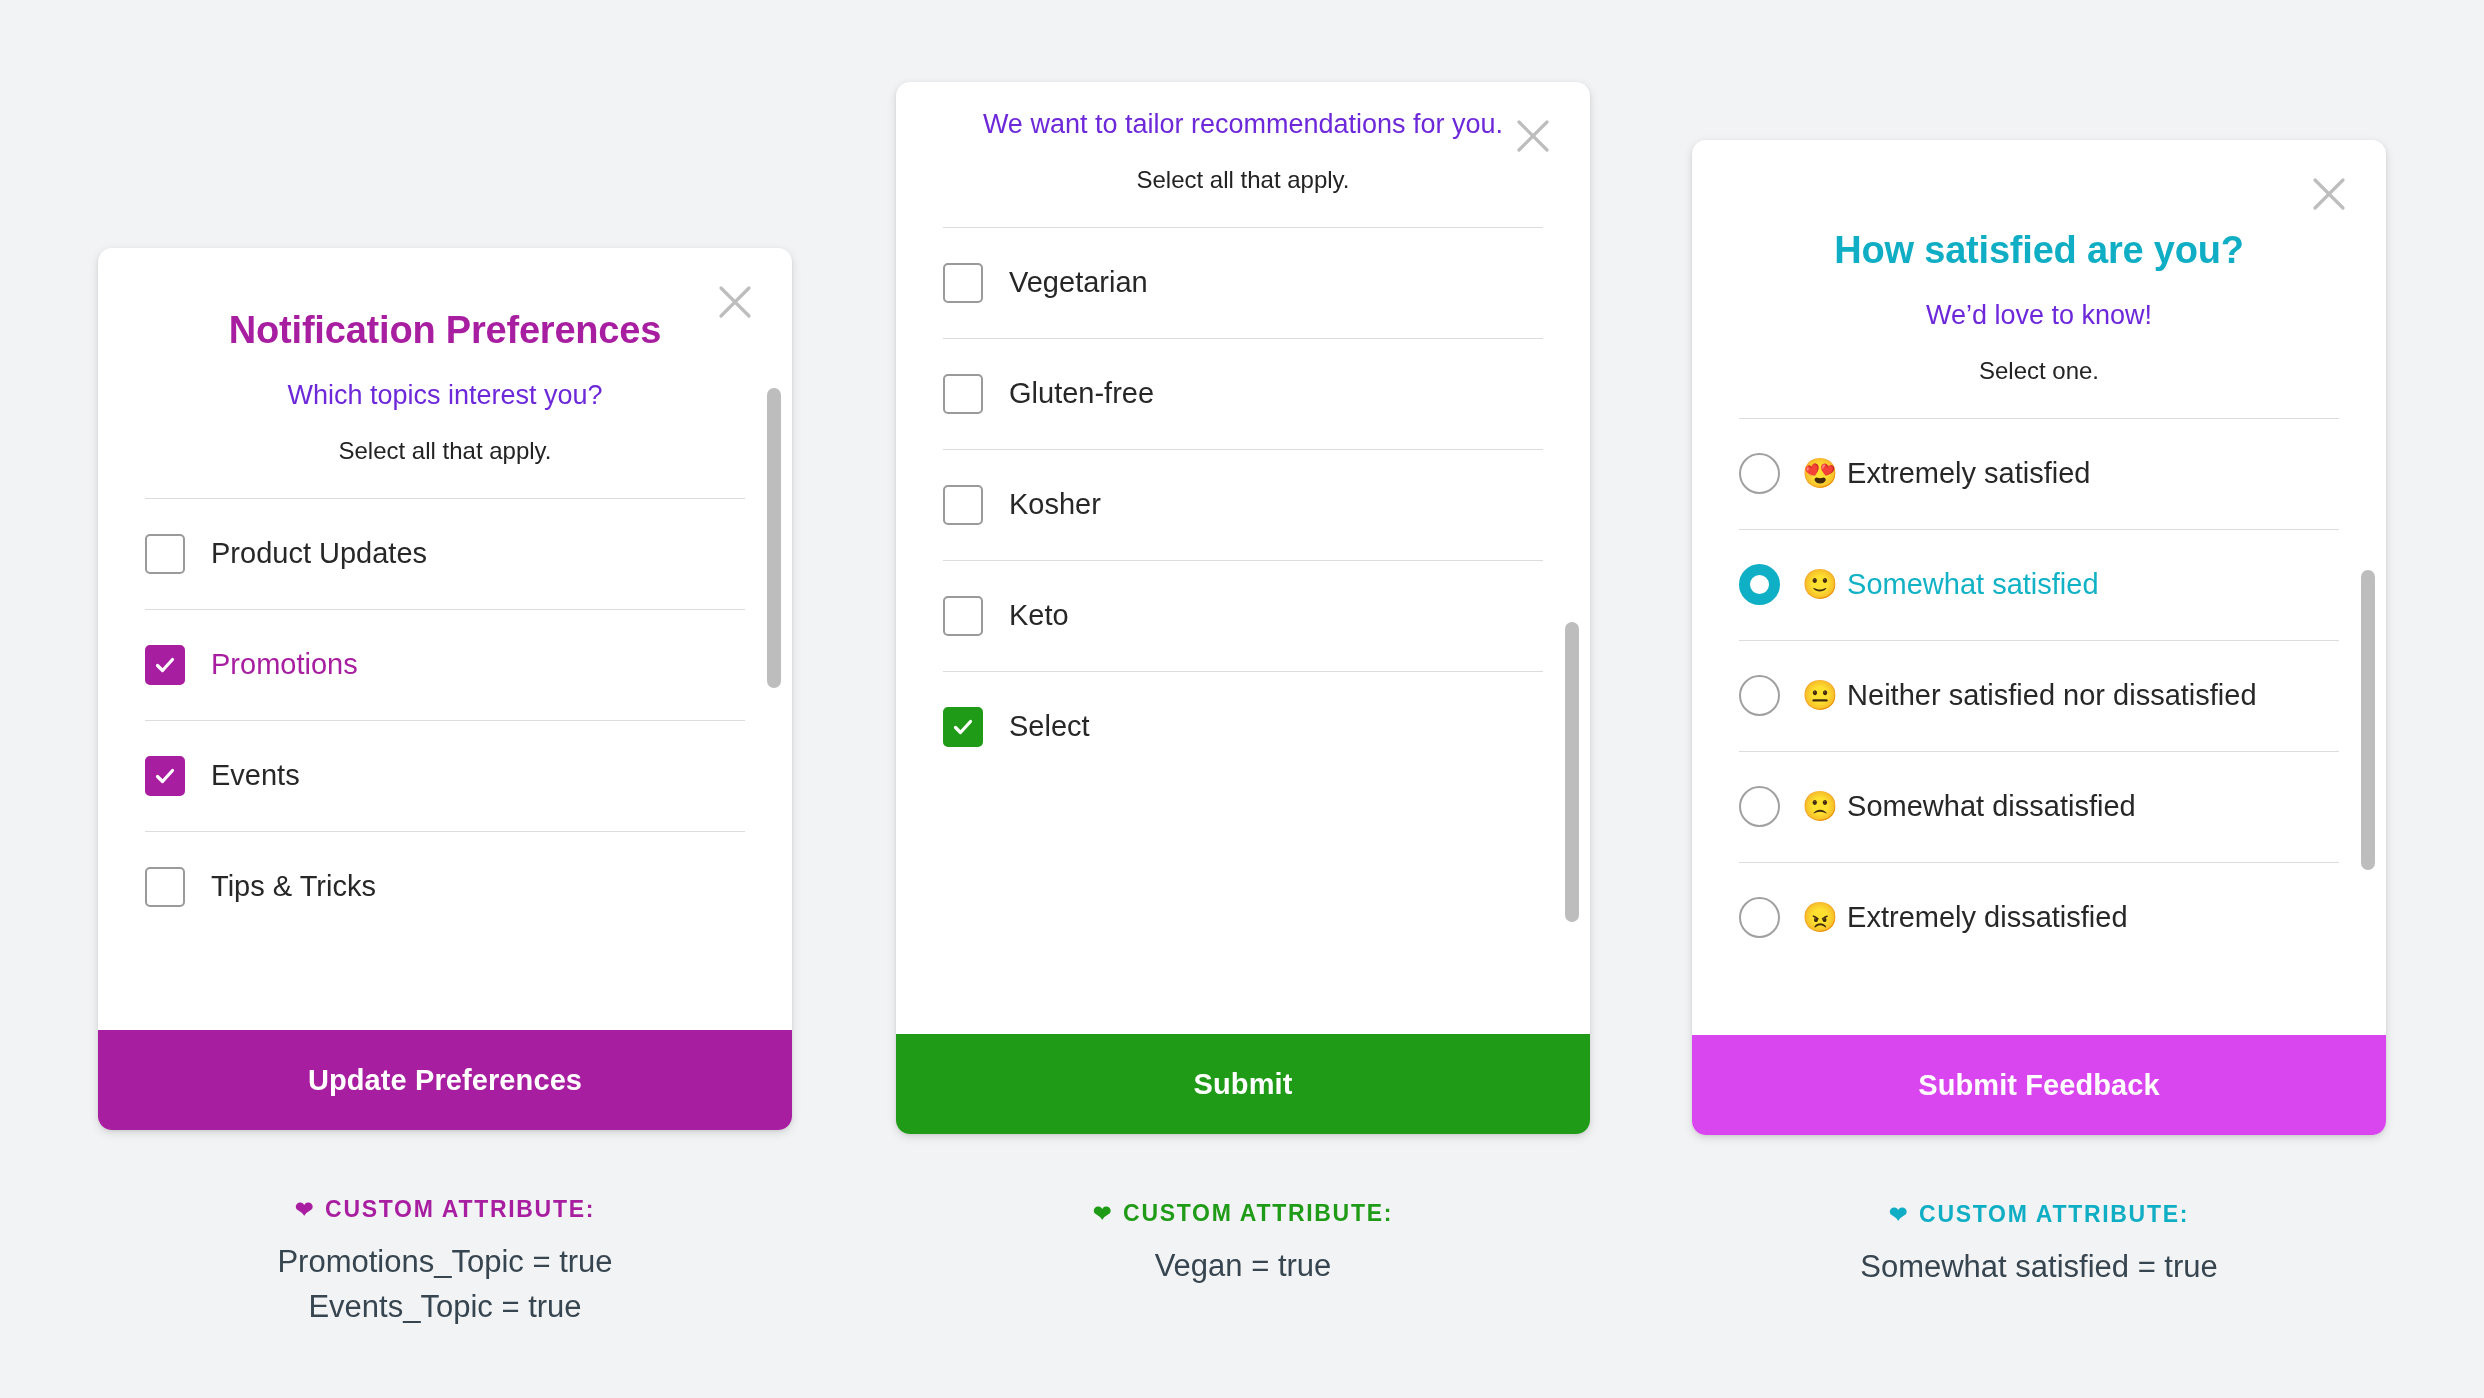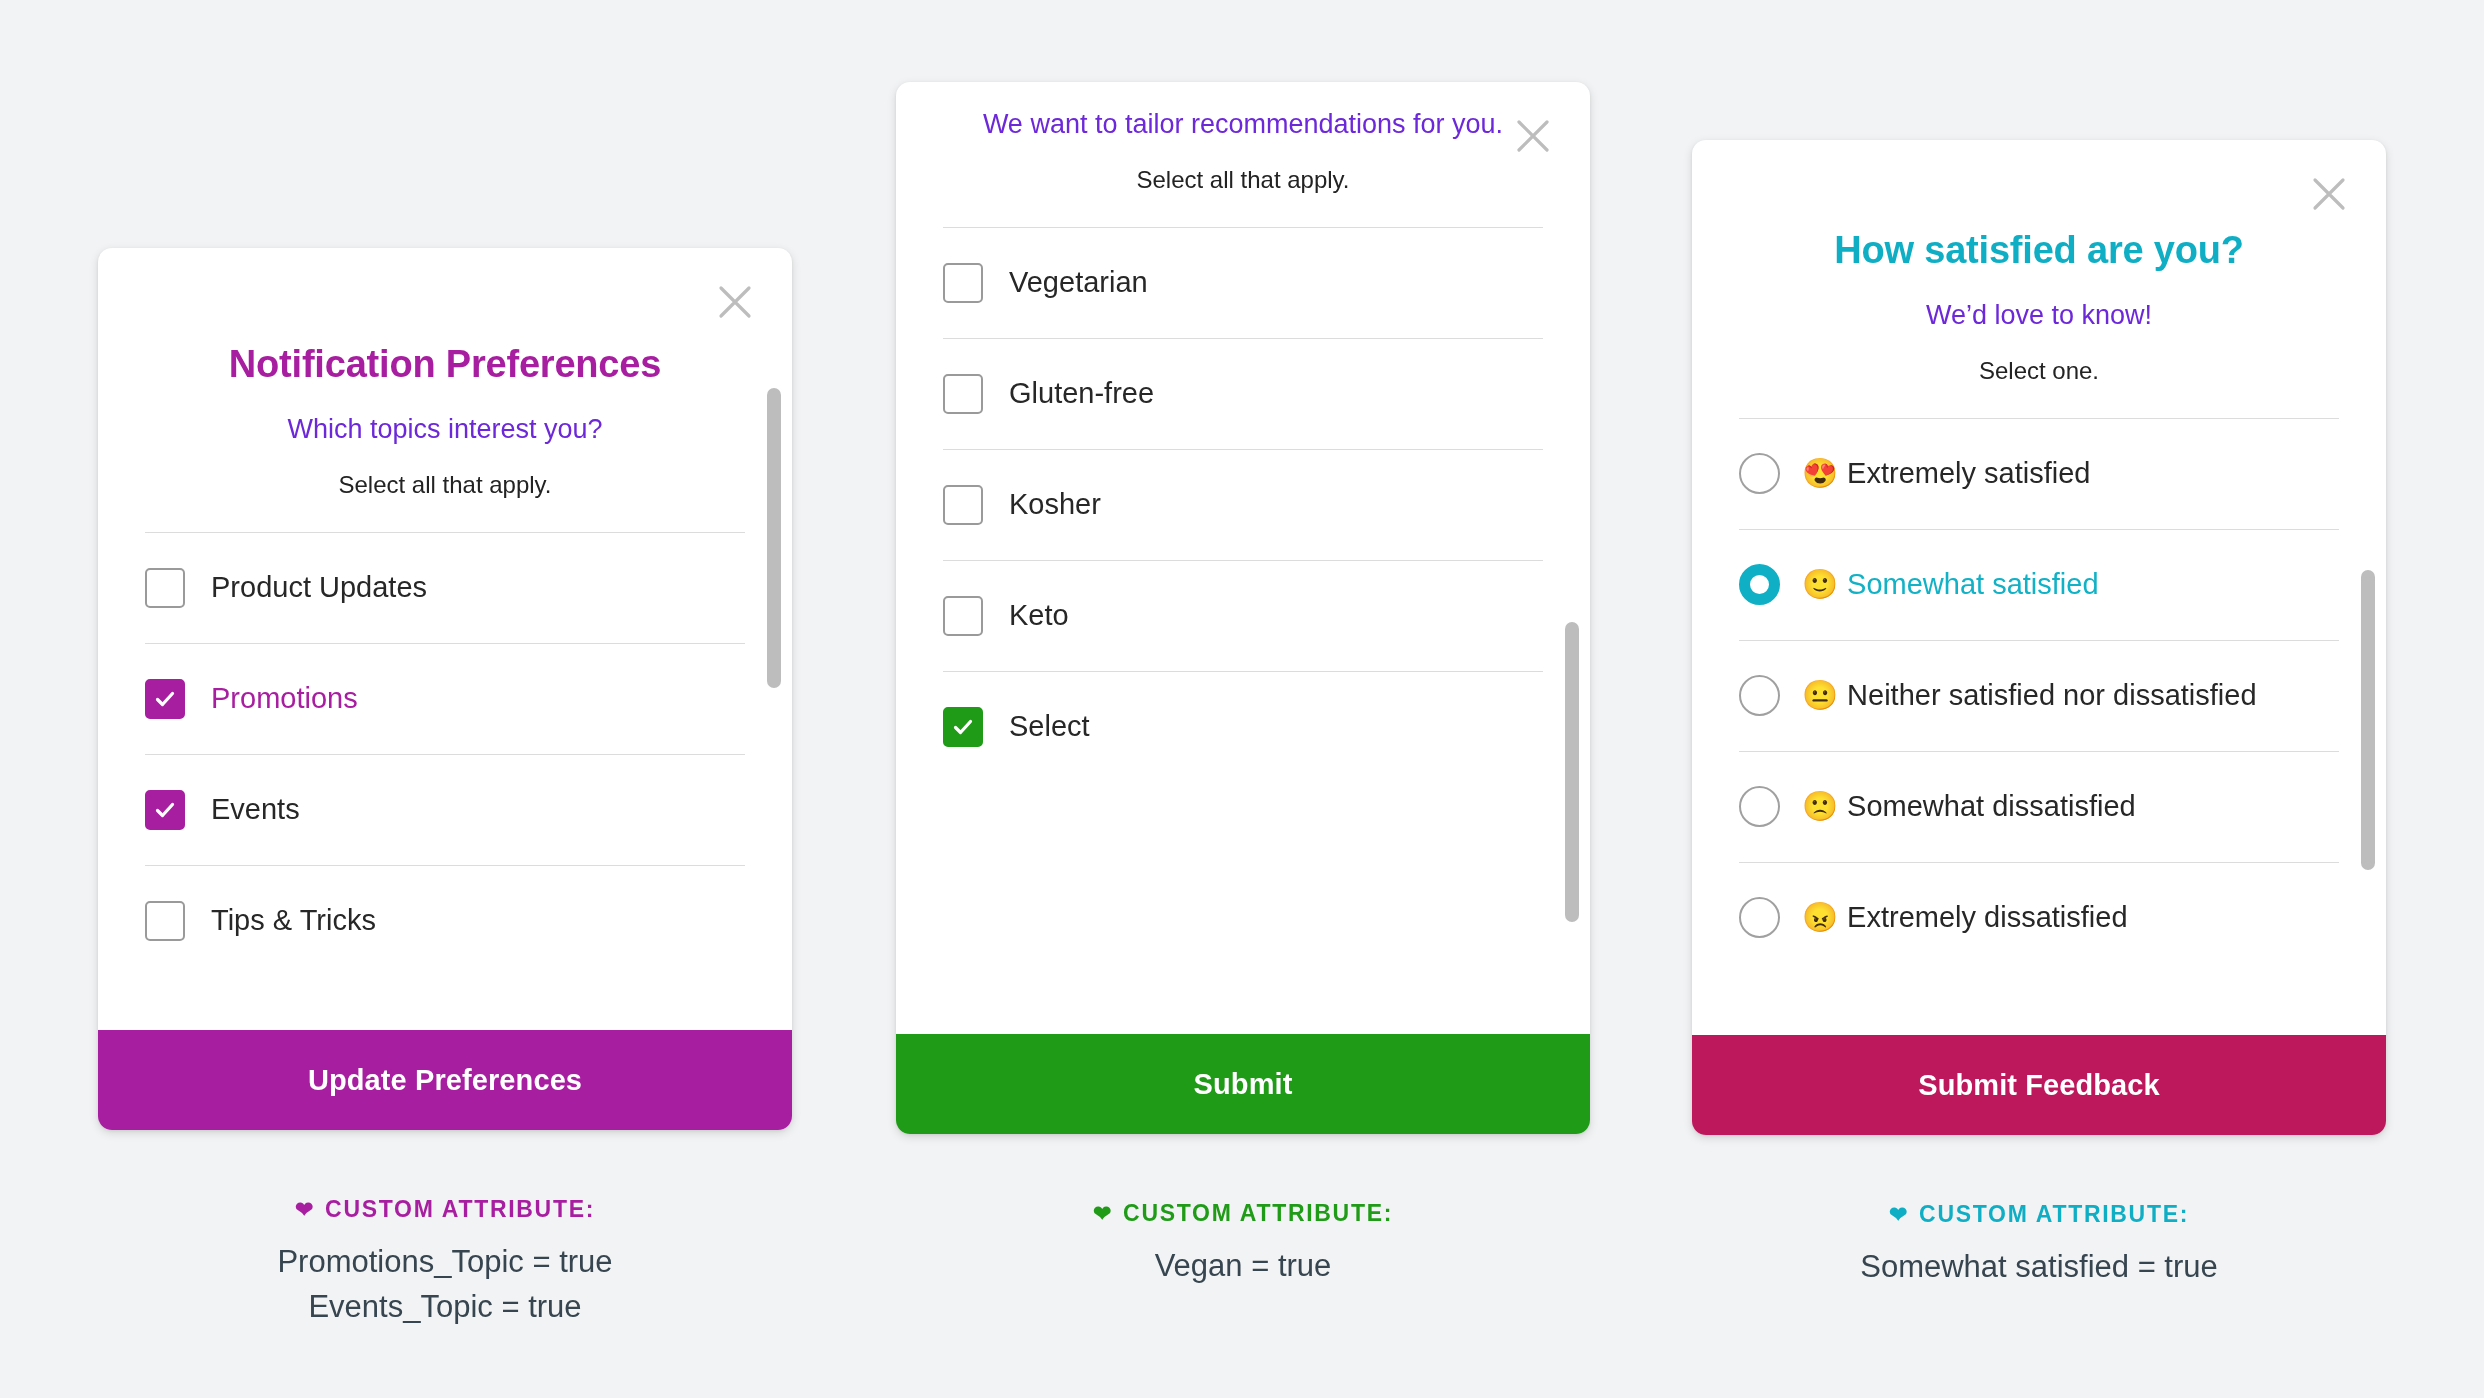--- a/index.html
+++ b/index.html
@@ -64,21 +64,21 @@
     align-items: center;
     justify-content: center;
     cursor: pointer;
     z-index: 5;
   }
   .close-btn svg { display: block; }
 
   
   .q-title {
     margin: 0;
-    padding-top: 94px;
+    padding-top: 60px;
     text-align: center;
     font-size: 38px;
     font-weight: bold;
     line-height: 1.18;
     letter-spacing: -0.2px;
   }
   .card-2 .q-title { padding-top: 92px; }
   .card-3 .q-title { padding-top: 88px; }
 
   .q-sub {
@@ -178,21 +178,21 @@
     align-items: center;
     justify-content: center;
     font-size: 29px;
     font-weight: bold;
     color: #ffffff;
     cursor: pointer;
     letter-spacing: 0.1px;
   }
   .cta-magenta { background: #a81ea0; }
   .cta-green   { background: #1f9b17; }
-  .cta-cyan    { background: #be185d; text-align: center; }
+  .cta-cyan    { background: #d946ef; text-align: center; }
 
   
   .attr {
     margin-top: 66px;
     text-align: center;
     width: 100%;
   }
   .attr-head {
     font-size: 23px;
     font-weight: bold;

